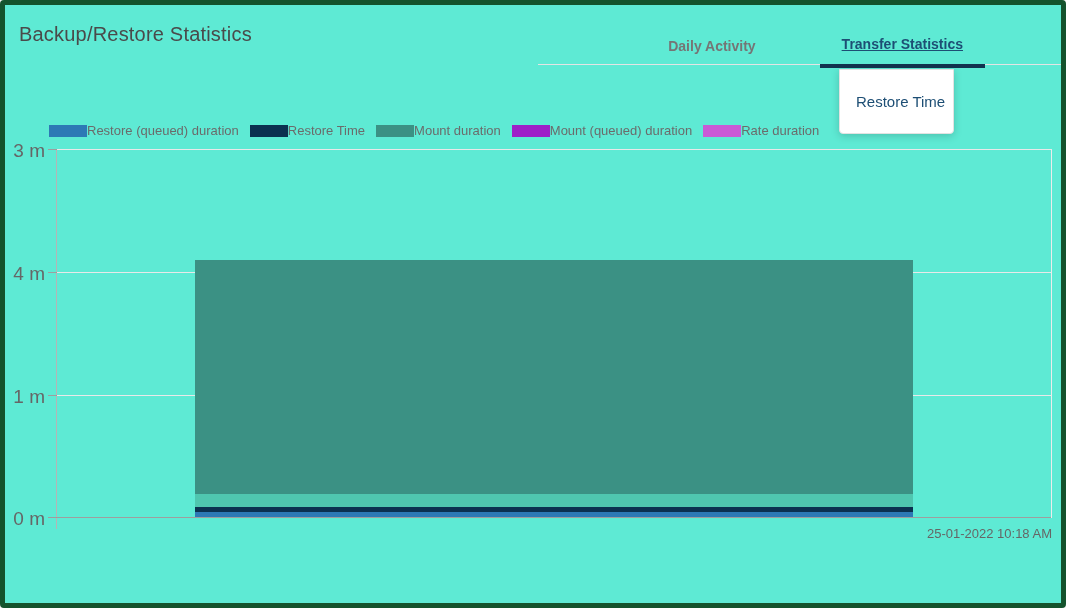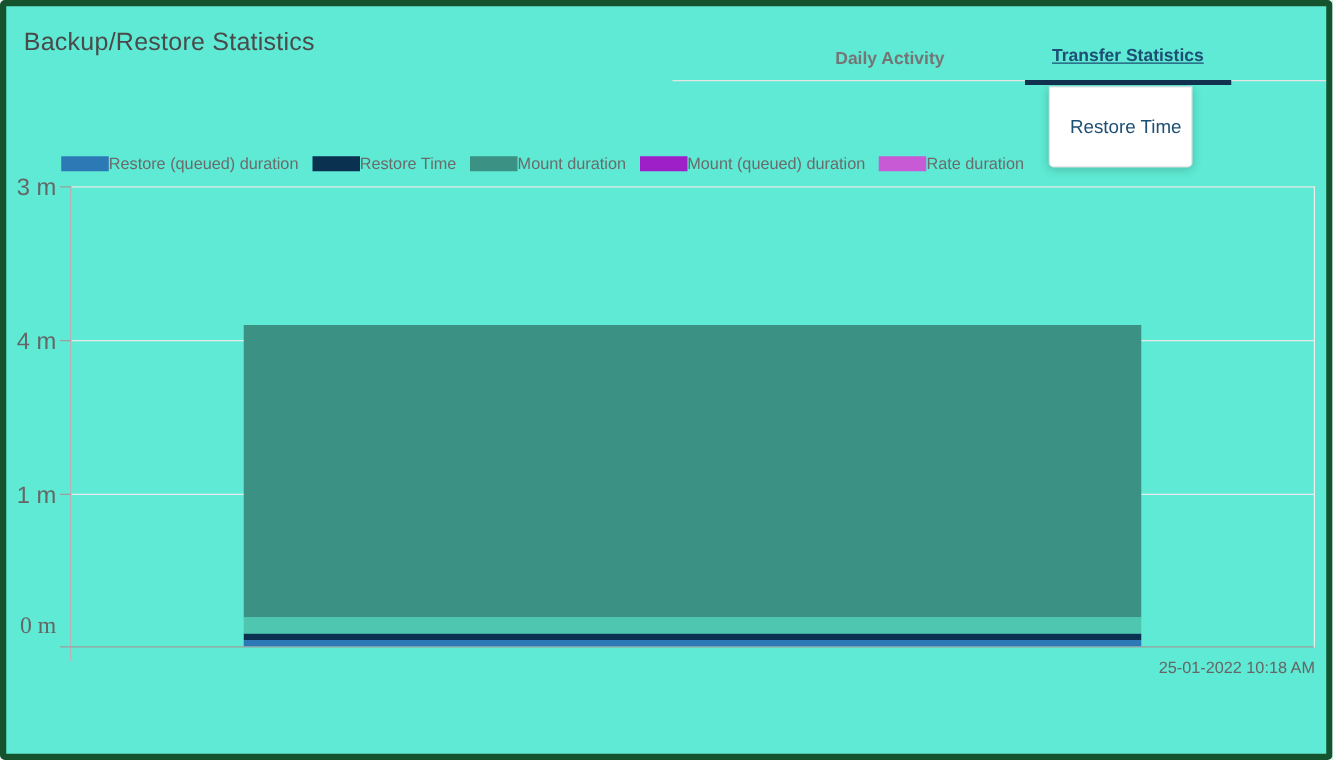--- a/index.html
+++ b/index.html
@@ -105,21 +105,21 @@
         <div class="legend-swatch" style="background: rgb(201, 90, 214);"></div>
         <div class="legend-label">Rate duration</div>
       </div>
     </div>
 
   <div class="plot">
     <div class="axis-y"></div>
     <div class="axis-x"></div>
     <div class="plot-right-border"></div>
   <div class="y-tick" style="top: 368px;"></div>
-      <div class="y-label" style="top: 341px; font-family: Liberation Serif, serif;">0 m</div>
+      <div class="y-label" style="top: 359px;">0 m</div>
       <div class="gridline" style="top: 246px;"></div>
       <div class="y-tick" style="top: 246px;"></div>
       <div class="y-label" style="top: 237px;">1 m</div>
       <div class="gridline" style="top: 123px;"></div>
       <div class="y-tick" style="top: 123px;"></div>
       <div class="y-label" style="top: 114px;">4 m</div>
       <div class="gridline" style="top: 0px;"></div>
       <div class="y-tick" style="top: 0px;"></div>
       <div class="y-label" style="top: -9px;">3 m</div>
       <div class="bar">

